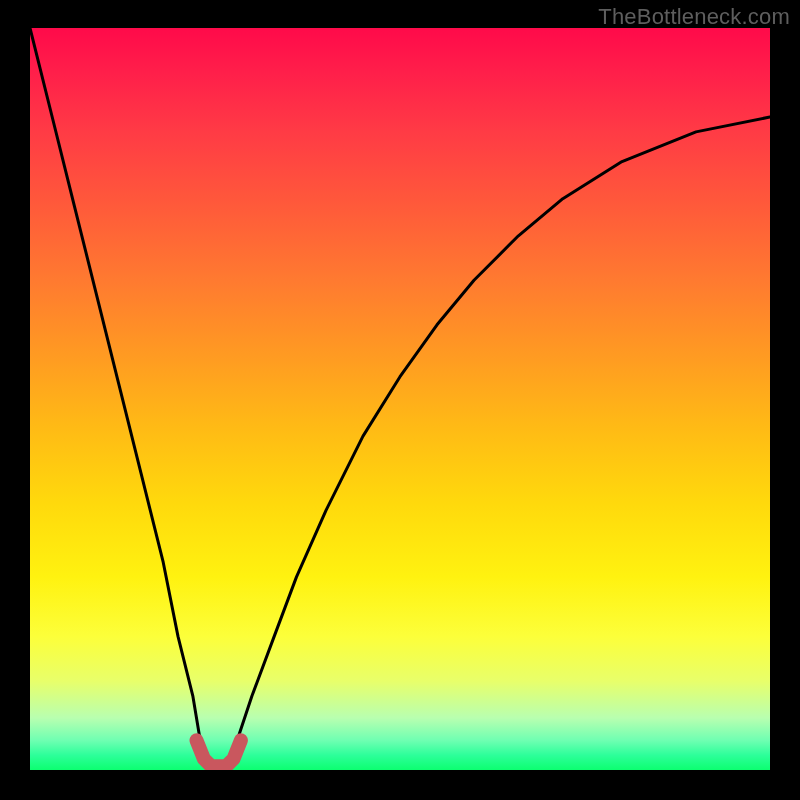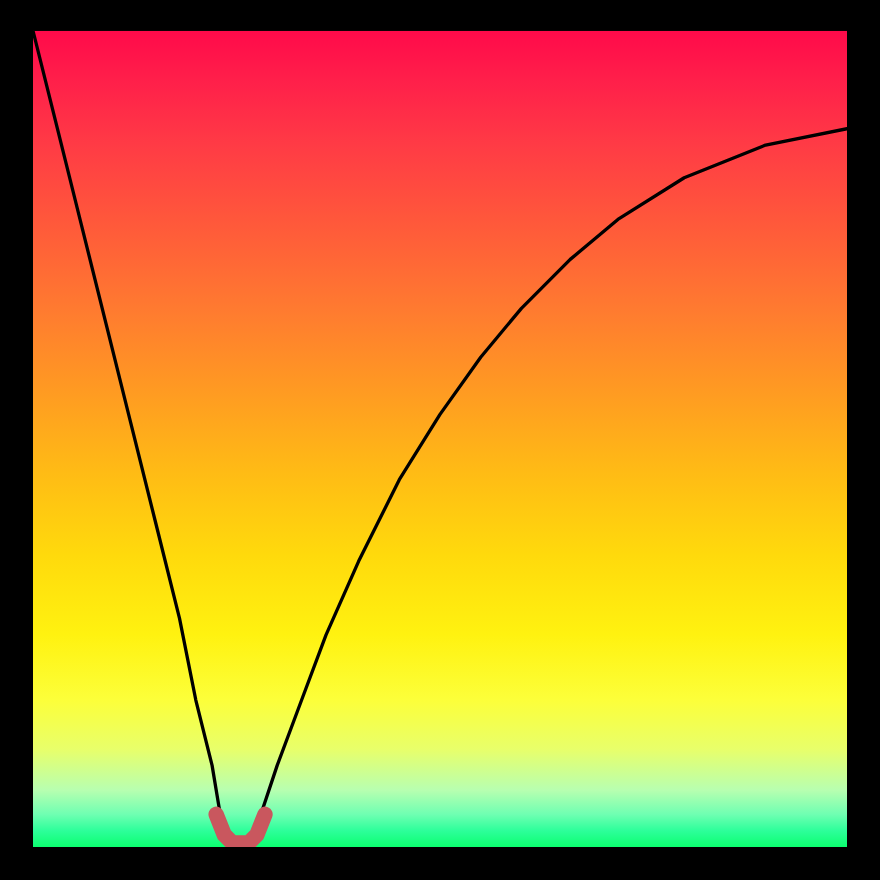--- a/index.html
+++ b/index.html
@@ -64,20 +64,21 @@
     left: 0; top: 0;
     width: 100%;
     height: 100%;
   }
 </style>
 </head>
 <body>
 
 <div class="frame">
 
+  <div class="watermark">TheBottleneck.com</div>
 
   <div class="plot">
     <div class="gradient"></div>
 
     <svg class="curve" viewBox="0 0 740 742" preserveAspectRatio="none">
       <path id="curve-path" fill="none" stroke="#000" stroke-width="3" stroke-linecap="round" stroke-linejoin="round" d="M0.0 0.0 L22.2 89.0 L44.4 178.1 L66.6 267.1 L88.8 356.2 L111.0 445.2 L133.2 534.2 L148.0 608.4 L162.8 667.8 L170.2 712.3 L177.6 734.6 L185.0 742.0 L192.4 742.0 L199.8 734.6 L207.2 712.3 L222.0 667.8 L244.2 608.4 L266.4 549.1 L296.0 482.3 L333.0 408.1 L370.0 348.7 L407.0 296.8 L444.0 252.3 L488.4 207.8 L532.8 170.7 L592.0 133.6 L666.0 103.9 L740.0 89.0"></path>
       <path id="marker-path" fill="none" stroke-linecap="round" stroke-linejoin="round" d="M166.5 712.3 L173.9 730.9 L181.3 738.3 L188.7 738.3 L196.1 738.3 L203.5 730.9 L210.9 712.3" stroke="#c9575e" stroke-width="14"></path>
     </svg>
   </div>
 

